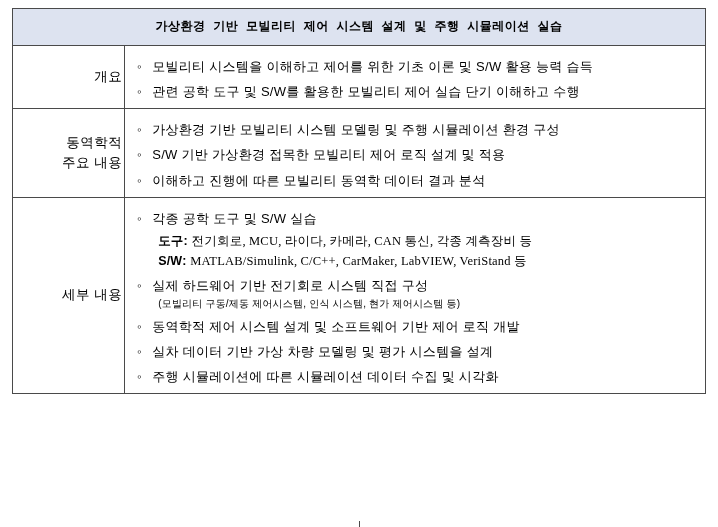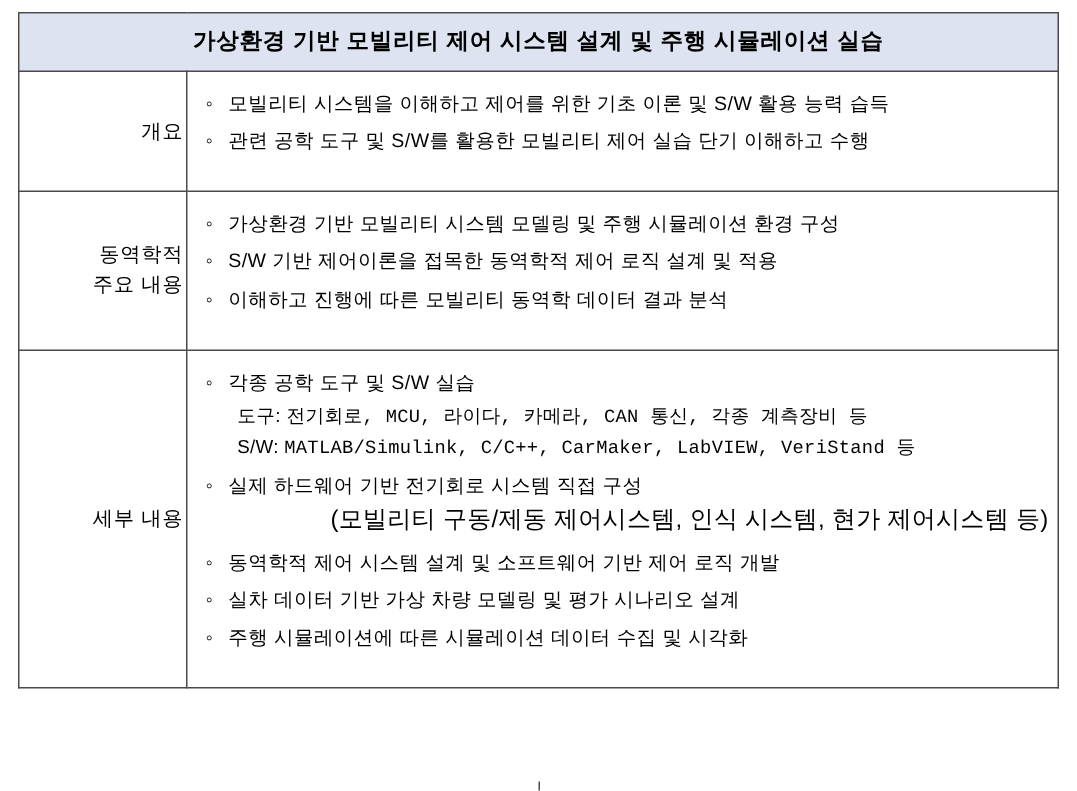--- a/index.html
+++ b/index.html
@@ -27,37 +27,37 @@
     table-layout: fixed;
   }
   table.course-table td {
     border: 1px solid #4a4a4a;
     vertical-align: middle;
   }
   td.title-cell {
     background: #dde3f0;
     text-align: center;
     font-weight: bold;
-    font-size: 15px;
+    font-size: 12px;
     letter-spacing: 0.5px;
     padding: 9px 4px 10px 4px;
-    font-family: Liberation Sans, sans-serif;
+    font-family: Liberation Mono, monospace;
   }
   td.label-cell {
     width: 112px;
     background: #ffffff;
     text-align: right;
     font-size: 13.5px;
     font-family: "Liberation Sans", sans-serif;
     line-height: 1.5;
     letter-spacing: 0.5px;
     padding: 4px 2px;
   }
   td.content-cell {
-    padding: 6px 6px 18px 10px;
+    padding: 6px 6px 1px 10px;
     font-size: 13px;
     font-family: "Liberation Sans", sans-serif;
   }
   ul.bullets {
     list-style: none;
     margin: 0;
     padding: 0;
   }
   ul.bullets > li {
     position: relative;
@@ -79,32 +79,31 @@
     margin-top: 2px;
   }
   .sub-line {
     padding-left: 6px;
     line-height: 1.6;
     font-size: 12.5px;
     letter-spacing: 0.2px;
     white-space: nowrap;
   }
   .sub-line .sub-key {
-    font-weight: normal;
+    font-weight: bold;
     font-family: "Liberation Sans", sans-serif;
   }
   .sub-line .sub-val {
-    font-family: Liberation Mono, monospace;
+    font-family: Liberation Serif, serif;
   }
   .note-line {
     padding-left: 6px;
     line-height: 1.6;
-    font-size: 16px;
+    font-size: 10px;
     letter-spacing: 0.2px;
-    text-align: right;
   }
   .bottom-stub {
     position: absolute;
     left: 359px;
     bottom: 0;
     width: 1px;
     height: 6px;
     background: #4a4a4a;
   }
 </style>
@@ -140,21 +139,21 @@
         <td class="label-cell">
           <div>동역학적</div>
           <div>주요 내용</div>
         </td>
         <td class="content-cell">
           <ul class="bullets">
             <li>
               <span>가상환경 기반 모빌리티 시스템 모델링 및 주행 시뮬레이션 환경 구성</span>
             </li>
             <li>
-              <span>S/W 기반 제어이론을 접목한 동역학적 제어 로직 설계 및 적용</span>
+              <span>S/W 기반 가상환경 접목한 모빌리티 제어 로직 설계 및 적용</span>
             </li>
             <li>
               <span>이해하고 진행에 따른 모빌리티 동역학 데이터 결과 분석</span>
             </li>
           </ul>
         </td>
       </tr>
 
       <tr>
         <td class="label-cell">세부 내용</td>
@@ -174,21 +173,21 @@
               </div>
             </li>
             <li>
               <span>실제 하드웨어 기반 전기회로 시스템 직접 구성</span>
               <div class="note-line">(모빌리티 구동/제동 제어시스템, 인식 시스템, 현가 제어시스템 등)</div>
             </li>
             <li>
               <span>동역학적 제어 시스템 설계 및 소프트웨어 기반 제어 로직 개발</span>
             </li>
             <li>
-              <span>실차 데이터 기반 가상 차량 모델링 및 평가 시나리오 설계</span>
+              <span>실차 데이터 기반 가상 차량 모델링 및 평가 시스템을 설계</span>
             </li>
             <li>
               <span>주행 시뮬레이션에 따른 시뮬레이션 데이터 수집 및 시각화</span>
             </li>
           </ul>
         </td>
       </tr>
     </tbody>
   </table>
   <div class="bottom-stub"></div>

